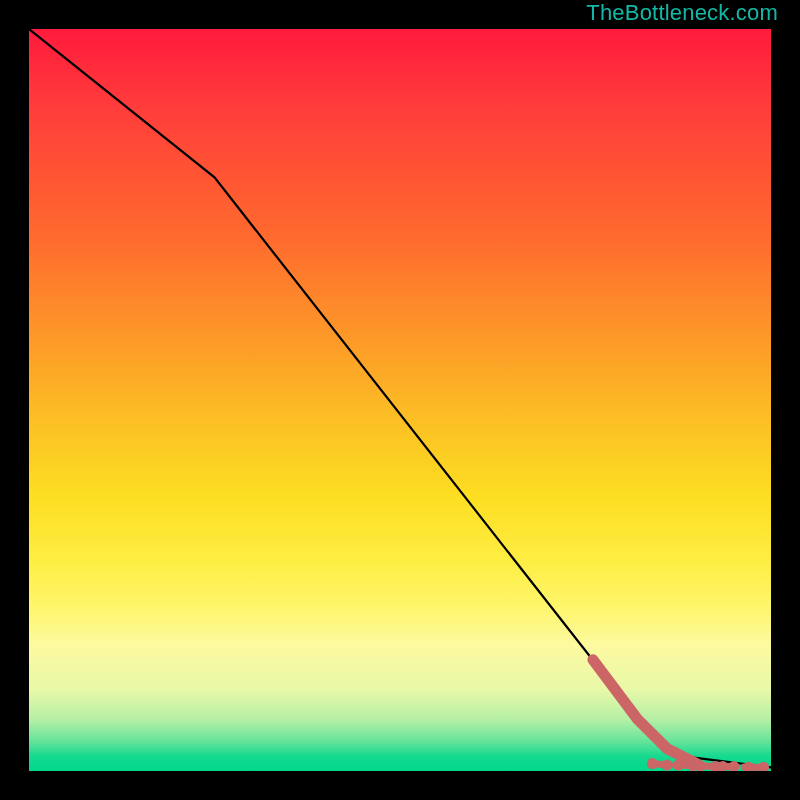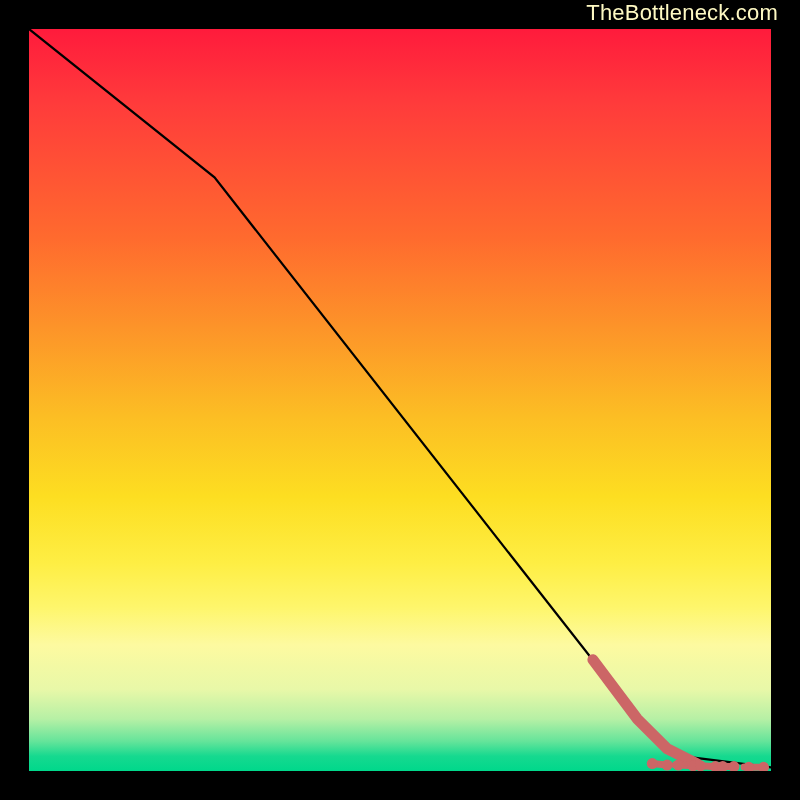--- a/index.html
+++ b/index.html
@@ -14,21 +14,21 @@
   .stage {
     position: relative;
     width: 800px;
     height: 800px;
     background: #000;
   }
   .watermark {
     position: absolute;
     top: 0;
     right: 22px;
-    color: #fef9c3;
+    color: #14b8a6;
     font-size: 22px;
     font-weight: 500;
     letter-spacing: 0.2px;
   }
   .panel {
     position: absolute;
     left: 29px;
     top: 29px;
     width: 742px;
     height: 742px;

